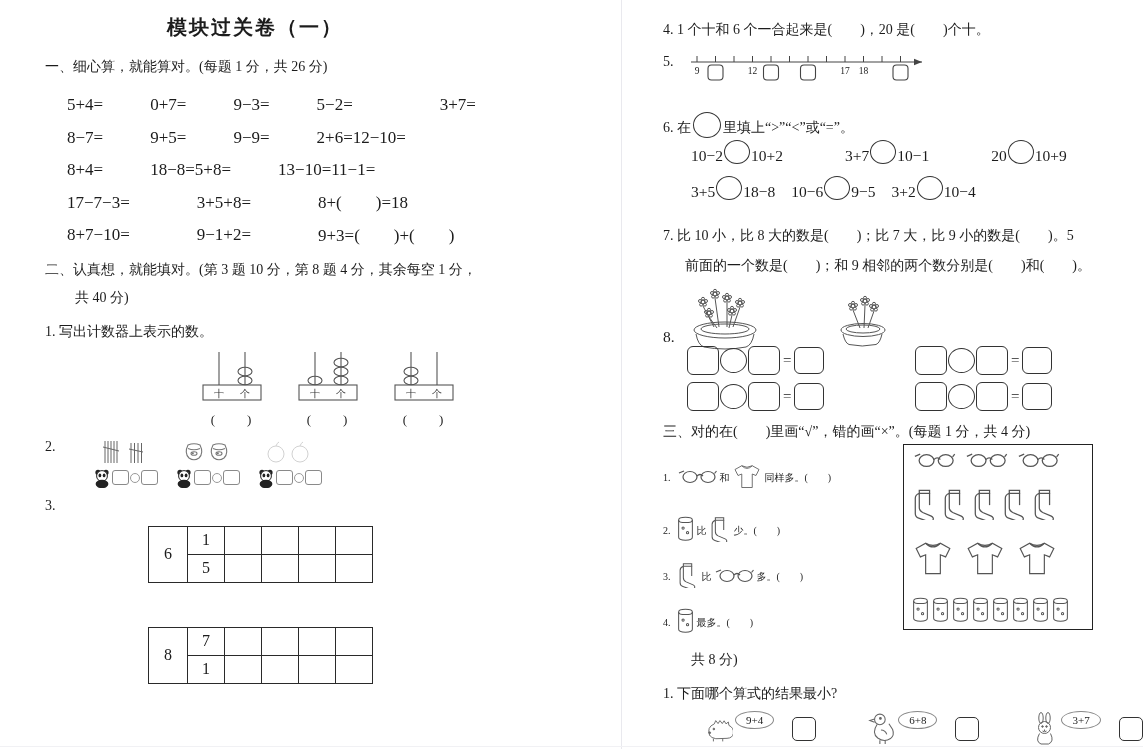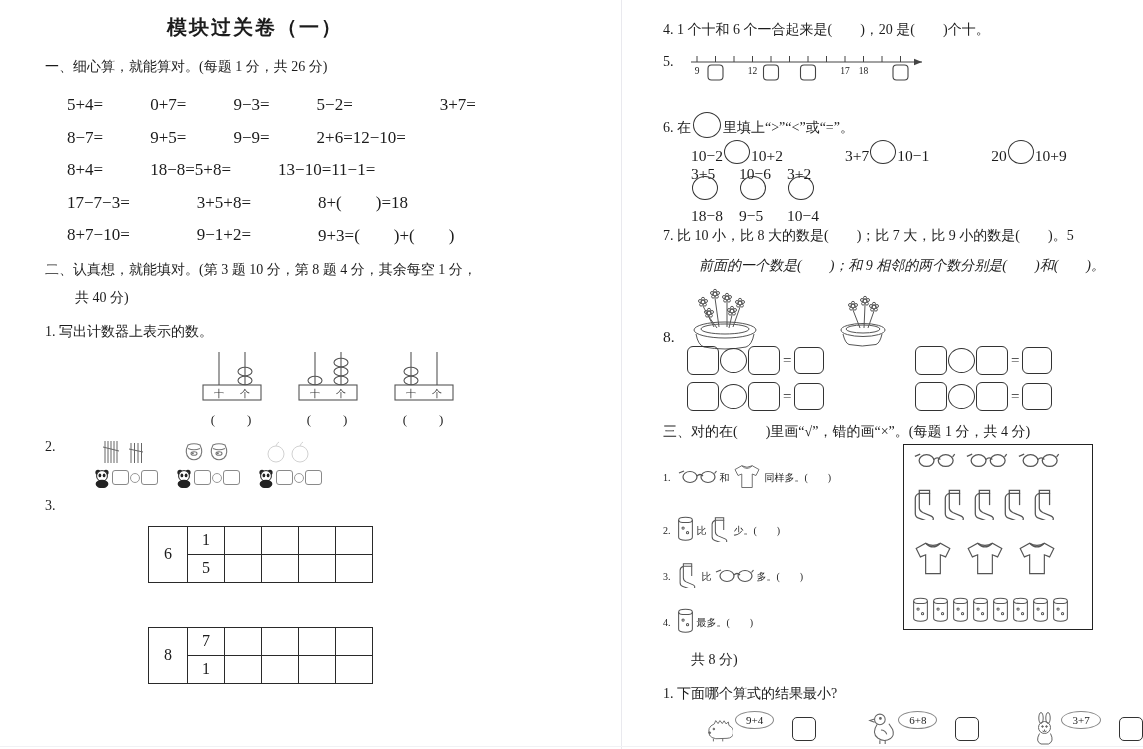--- a/index.html
+++ b/index.html
@@ -8,21 +8,21 @@
   .divider{position:absolute;left:621px;top:0;width:1px;height:100%;background:#e9e9ee;}
   .bottom-edge{position:absolute;left:0;bottom:2px;width:100%;height:1px;background:#f1f1f4;}
   .col-left{position:absolute;left:45px;top:14px;width:548px;}
   .col-right{position:absolute;left:663px;top:20px;width:480px;}
 
   .title{width:420px;margin:0;text-align:center;
          font-family:"Liberation Sans","DejaVu Sans",sans-serif;font-weight:bold;
          font-size:20px;letter-spacing:2px;}
   .h{font-size:14px;line-height:20px;}
   .mt16{margin-top:16px;} .mt10{margin-top:10px;} .mt8{margin-top:8px;} .mt14{margin-top:14px;}
-  .indent30{margin-left:30px;} .indent24{margin-left:36px;font-style:italic;} .indent28{margin-left:28px;}
+  .indent30{margin-left:30px;} .indent24{margin-left:22px;} .indent28{margin-left:28px;}
 
   
   .crows{margin-top:12px;margin-left:22px;font-size:17px;}
   .crow{height:32.5px;display:flex;align-items:center;white-space:pre;gap:23px;}
   .prob{margin-right:24px;}
   .crow.wide .prob{margin-right:44px;}
   .push{margin-left:40px;}
 
   
   .counters{display:flex;gap:22px;margin-left:150px;margin-top:6px;}
@@ -52,21 +52,21 @@
   .q6h{margin-top:20px;display:flex;align-items:flex-end;height:28px;}
   .hcircle{display:inline-block;width:26px;height:24px;border:1px solid #333;border-radius:50%;
            margin:0 2px;vertical-align:middle;}
   .cmprow{display:flex;align-items:center;margin-left:28px;font-size:15.5px;height:30px;}
   .cmprow1{margin-top:6px;}
   .cmprow2{margin-top:6px;}
   .cmp{display:inline-flex;align-items:flex-start;}
   .cmpcircle{display:inline-block;width:24px;height:22px;border:1px solid #333;border-radius:50%;
              margin:0 1px;position:relative;top:-7px;}
   .cmprow1 .cmp{margin-right:62px;}
-  .cmprow2 .cmp{margin-right:16px;flex-direction:column;}
+  .cmprow2 .cmp{margin-right:16px;}
 
   
   .q8block{position:relative;height:128px;margin-top:10px;}
   .q8lab{position:absolute;left:0;top:42px;font-size:15.5px;}
   .pot1{position:absolute;left:20px;top:0;}
   .pot2{position:absolute;left:168px;top:8px;}
   .q8grp{position:absolute;top:60px;display:flex;flex-direction:column;gap:7px;}
   .q8grp.g1{left:24px;} .q8grp.g2{left:252px;}
   .q8row{display:flex;align-items:center;}
   .ebox{width:30px;height:27px;border:1.3px solid #333;border-radius:6px;display:inline-block;}

